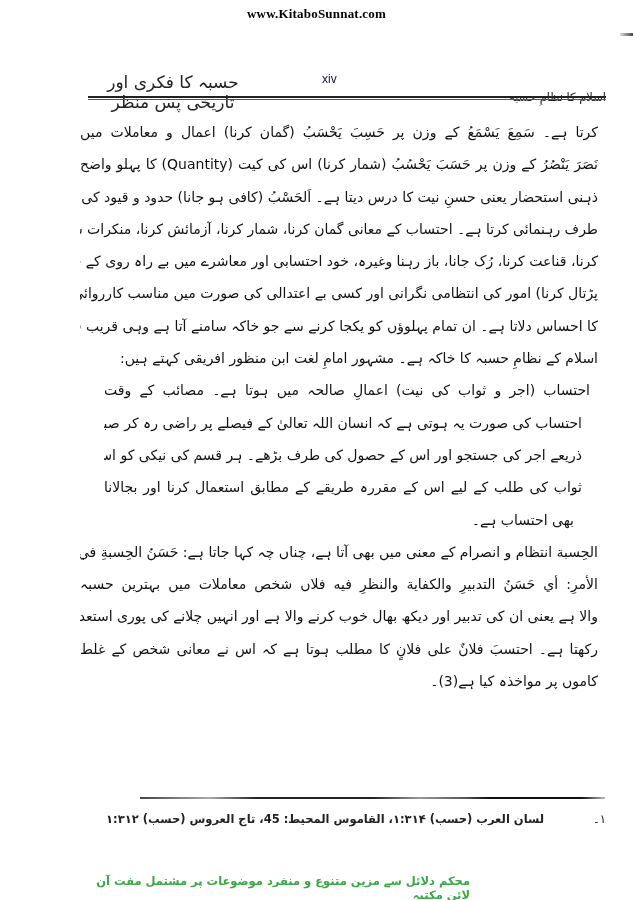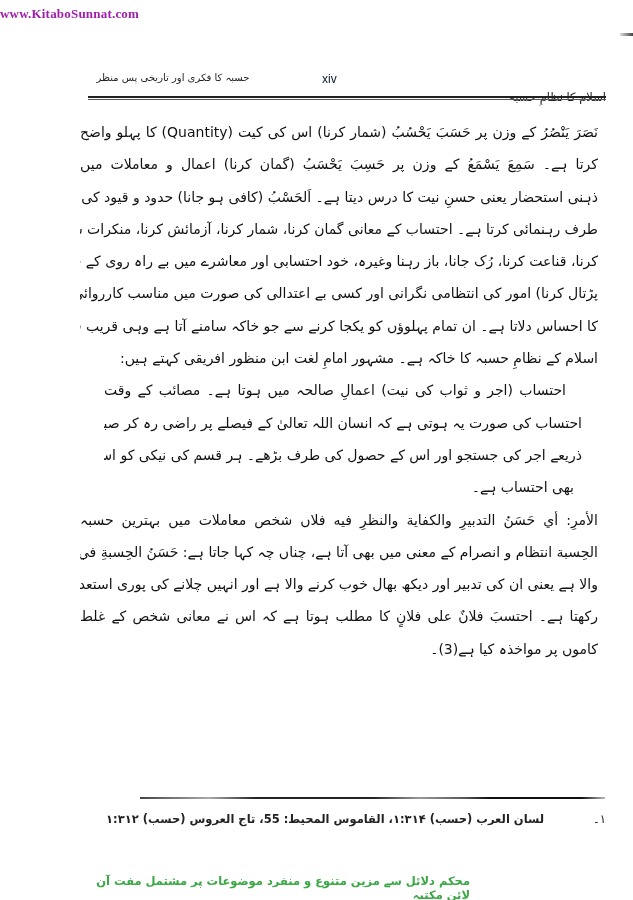--- a/index.html
+++ b/index.html
@@ -13,24 +13,25 @@
       position: relative;
       overflow: hidden;
       font-family: "DejaVu Sans", sans-serif;
       color: #1a1a1a;
     }
     .site-url {
       position: absolute;
       top: 6px;
       left: 0;
       width: 633px;
+      text-align: center;
       font-family: "Liberation Serif", serif;
       font-weight: bold;
       font-size: 13px;
-      color: #a21caf;
+      color: #000000;
       letter-spacing: 0.2px;
     }
     .corner-mark {
       position: absolute;
       top: 33px;
       left: 620px;
       width: 13px;
       height: 3px;
       background: linear-gradient(90deg, #ddd, #444);
     }
@@ -57,21 +58,21 @@
       font-size: 12px;
       color: #0f172a;
       direction: ltr;
     }
     .rh-left {
       position: absolute;
       left: 0;
       top: 0;
       width: 170px;
       text-align: center;
-      font-size: 10px;
+      font-size: 17px;
       color: #222;
     }
     .head-rule {
       position: absolute;
       top: 96px;
       left: 88px;
       width: 518px;
       height: 4px;
       border-top: 2px solid #222;
       border-bottom: 1px solid #555;
@@ -155,43 +156,44 @@
 
 <div class="running-head">
   <span class="rh-right">اسلام کا نظامِ حسبہ</span>
   <span class="rh-center">xiv</span>
   <span class="rh-left">حسبہ کا فکری اور تاریخی پس منظر</span>
 </div>
 <div class="head-rule"></div>
 
 <div class="body-text">
   <p>
+    <span class="line">کرتا ہے۔ سَمِعَ یَسْمَعُ کے وزن پر حَسِبَ یَحْسَبُ (گمان کرنا) اعمال و معاملات میں</span>
     <span class="line">نَصَرَ یَنْصُرُ کے وزن پر حَسَبَ یَحْسُبُ (شمار کرنا) اس کی کیت (Quantity) کا پہلو واضح</span>
-    <span class="line">کرتا ہے۔ سَمِعَ یَسْمَعُ کے وزن پر حَسِبَ یَحْسَبُ (گمان کرنا) اعمال و معاملات میں</span>
     <span class="line">ذہنی استحضار یعنی حسنِ نیت کا درس دیتا ہے۔ اَلحَسْبُ (کافی ہو جانا) حدود و قیود کی پابندی کی</span>
     <span class="line">طرف رہنمائی کرتا ہے۔ احتساب کے معانی گمان کرنا، شمار کرنا، آزمائش کرنا، منکرات سے منع</span>
     <span class="line">کرنا، قناعت کرنا، رُک جانا، باز رہنا وغیرہ، خود احتسابی اور معاشرے میں بے راہ روی کے خاتمے</span>
     <span class="line">پڑتال کرنا) امور کی انتظامی نگرانی اور کسی بے اعتدالی کی صورت میں مناسب کارروائی کی ضرورت</span>
     <span class="line">کا احساس دلاتا ہے۔ ان تمام پہلوؤں کو یکجا کرنے سے جو خاکہ سامنے آتا ہے وہی قریب قریب</span>
     <span class="line last">اسلام کے نظامِ حسبہ کا خاکہ ہے۔ مشہور امامِ لغت ابن منظور افریقی کہتے ہیں:</span>
   </p>
   <div class="quote-wrap">
-    <span class="line" style="margin-right:32px">احتساب (اجر و ثواب کی نیت) اعمالِ صالحہ میں ہوتا ہے۔ مصائب کے وقت</span>
+    <span class="line" style="margin-right:8px">احتساب (اجر و ثواب کی نیت) اعمالِ صالحہ میں ہوتا ہے۔ مصائب کے وقت</span>
     <span class="line" style="margin-right:16px">احتساب کی صورت یہ ہوتی ہے کہ انسان اللہ تعالیٰ کے فیصلے پر راضی رہ کر صبر کے</span>
     <span class="line" style="margin-right:16px">ذریعے اجر کی جستجو اور اس کے حصول کی طرف بڑھے۔ ہر قسم کی نیکی کو اس پر متوقع</span>
+    <span class="line" style="margin-right:16px">ثواب کی طلب کے لیے اس کے مقررہ طریقے کے مطابق استعمال کرنا اور بجالانا</span>
     <span class="line last" style="margin-right:24px">بھی احتساب ہے۔</span>
   </div>
   <p>
+    <span class="line">الحِسبة انتظام و انصرام کے معنی میں بھی آتا ہے، چناں چہ کہا جاتا ہے: حَسَنُ الحِسبةِ في</span>
     <span class="line">الأمرِ: أي حَسَنُ التدبيرِ والكفاية والنظرِ فيه فلاں شخص معاملات میں بہترین حسبہ</span>
-    <span class="line">الحِسبة انتظام و انصرام کے معنی میں بھی آتا ہے، چناں چہ کہا جاتا ہے: حَسَنُ الحِسبةِ في</span>
     <span class="line">والا ہے یعنی ان کی تدبیر اور دیکھ بھال خوب کرنے والا ہے اور انہیں چلانے کی پوری استعداد</span>
     <span class="line">رکھتا ہے۔ احتسبَ فلانٌ على فلانٍ کا مطلب ہوتا ہے کہ اس نے معانی شخص کے غلط</span>
     <span class="line last">کاموں پر مواخذہ کیا ہے(3)۔</span>
   </p>
 </div>
 
 <div class="foot-rule"></div>
 <div class="footnote">
   <span class="fn-num">۱۔</span>
-  <span class="fn-text">لسان العرب (حسب) ۱:۳۱۴، القاموس المحیط: 55، تاج العروس (حسب) ۱:۳۱۲</span>
+  <span class="fn-text">لسان العرب (حسب) ۱:۳۱۴، القاموس المحیط: 45، تاج العروس (حسب) ۱:۳۱۲</span>
 </div>
 
 <div class="footer-tag">محکم دلائل سے مزین متنوع و منفرد موضوعات پر مشتمل مفت آن لائن مکتبہ</div>
 
 </body></html>

